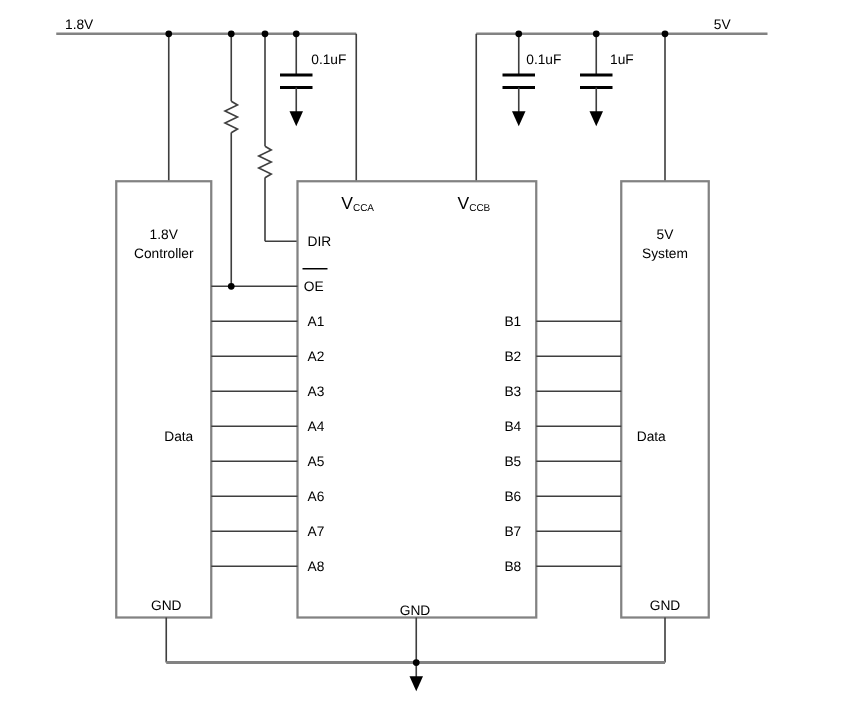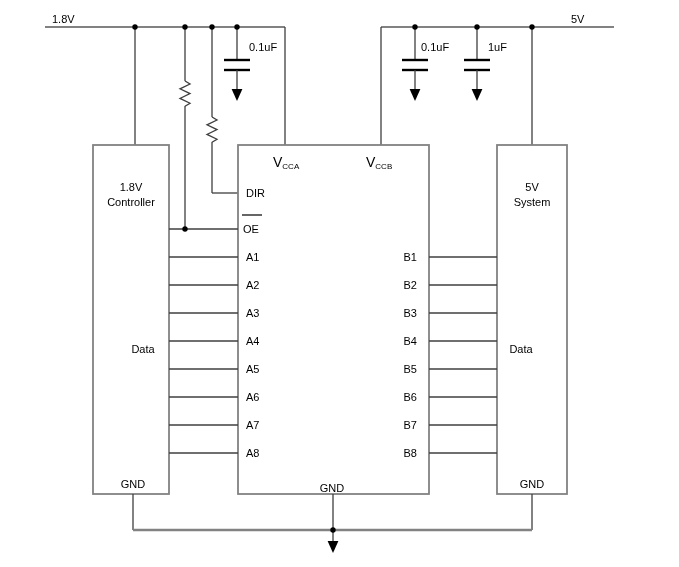--- a/index.html
+++ b/index.html
@@ -7,20 +7,21 @@
     padding: 0;
     background: var(--background, #ffffff);
     font-family: "Liberation Sans", sans-serif;
   }
   .stage {
     position: relative;
     width: 679px;
     height: 567px;
     background: var(--background, #ffffff);
     overflow: hidden;
+    border-radius: 11px;
   }
   svg text {
     fill: var(--ink, #000000);
     font-family: "Liberation Sans", sans-serif;
     font-size: 11px;
   }
   .rail  { stroke: var(--rail, #8a8a8a); stroke-width: 2;   fill: none; }
   .bus   { stroke: var(--rail, #8a8a8a); stroke-width: 2.4; fill: none; }
   .wire  { stroke: var(--wire, #3f3f3f); stroke-width: 1.3; fill: none; }
   .box   { stroke: var(--rail, #7a7a7a); stroke-width: 1.8; fill: none; }

